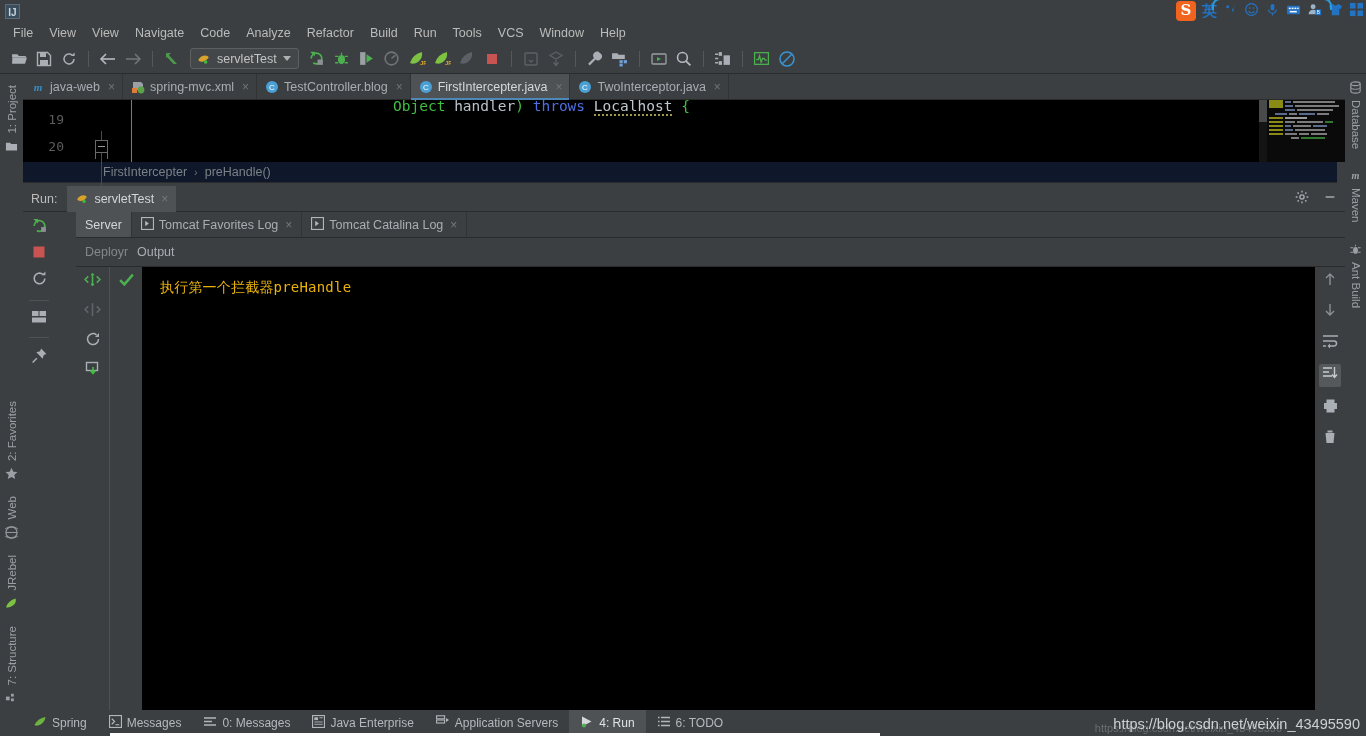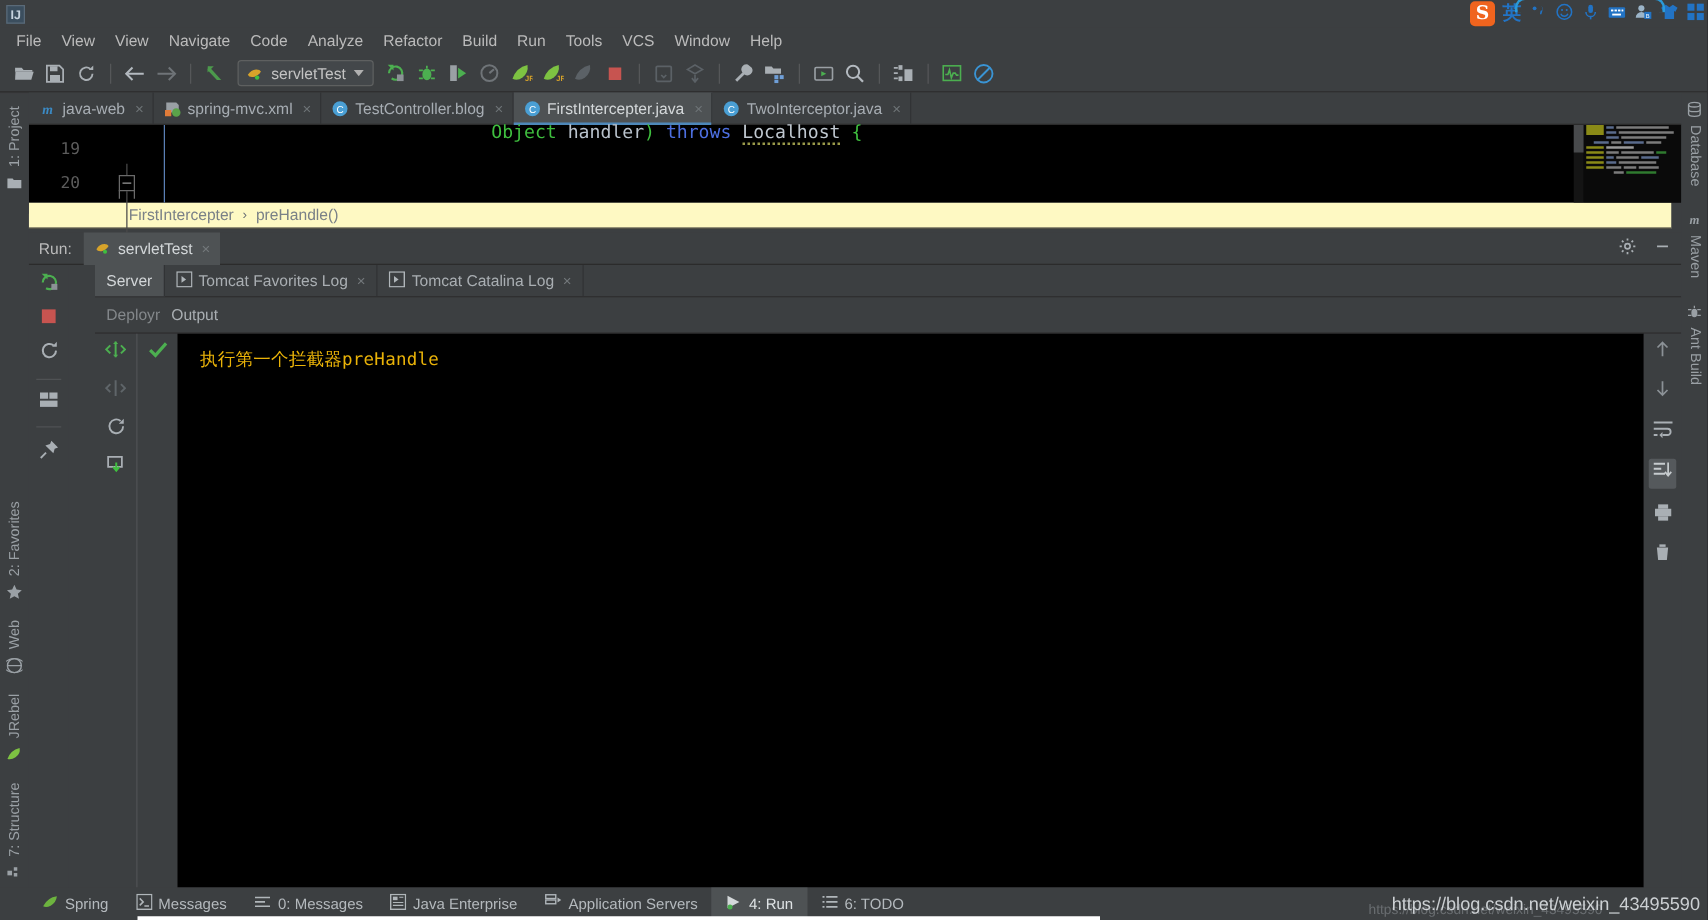--- a/index.html
+++ b/index.html
@@ -127,21 +127,21 @@
   }
   .mm-row { height: 4px; display: flex; gap: 2px; align-items: center; padding-left: 2px; }
   .mm-b { height: 2px; }
   .scrollbar-v {
     position: absolute; right: 78px; top: 0; width: 8px; height: 62px; background: #141414;
   }
   .scrollbar-v i { display: block; width: 8px; height: 22px; background: #484a4c; }
 
   
   .breadcrumb {
-    height: 21px; background: #fef9c3; margin-left: 23px; margin-right: 29px;
+    height: 21px; background: #0f172a; margin-left: 23px; margin-right: 29px;
     display: flex; align-items: center; padding-left: 80px; gap: 7px;
     color: #7a8187; font-size: 12.5px; border-bottom: 1px solid #2b2b2b;
   }
   .breadcrumb .sep { color: #6a7075; font-size: 11px; }
 
   
   .runwin { position: absolute; left: 23px; right: 21px; top: 186px; bottom: 26px; background: #3c3f41; }
   .runhdr {
     height: 26px; display: flex; align-items: center; gap: 0;
     border-bottom: 1px solid #2b2b2b; position: relative;

